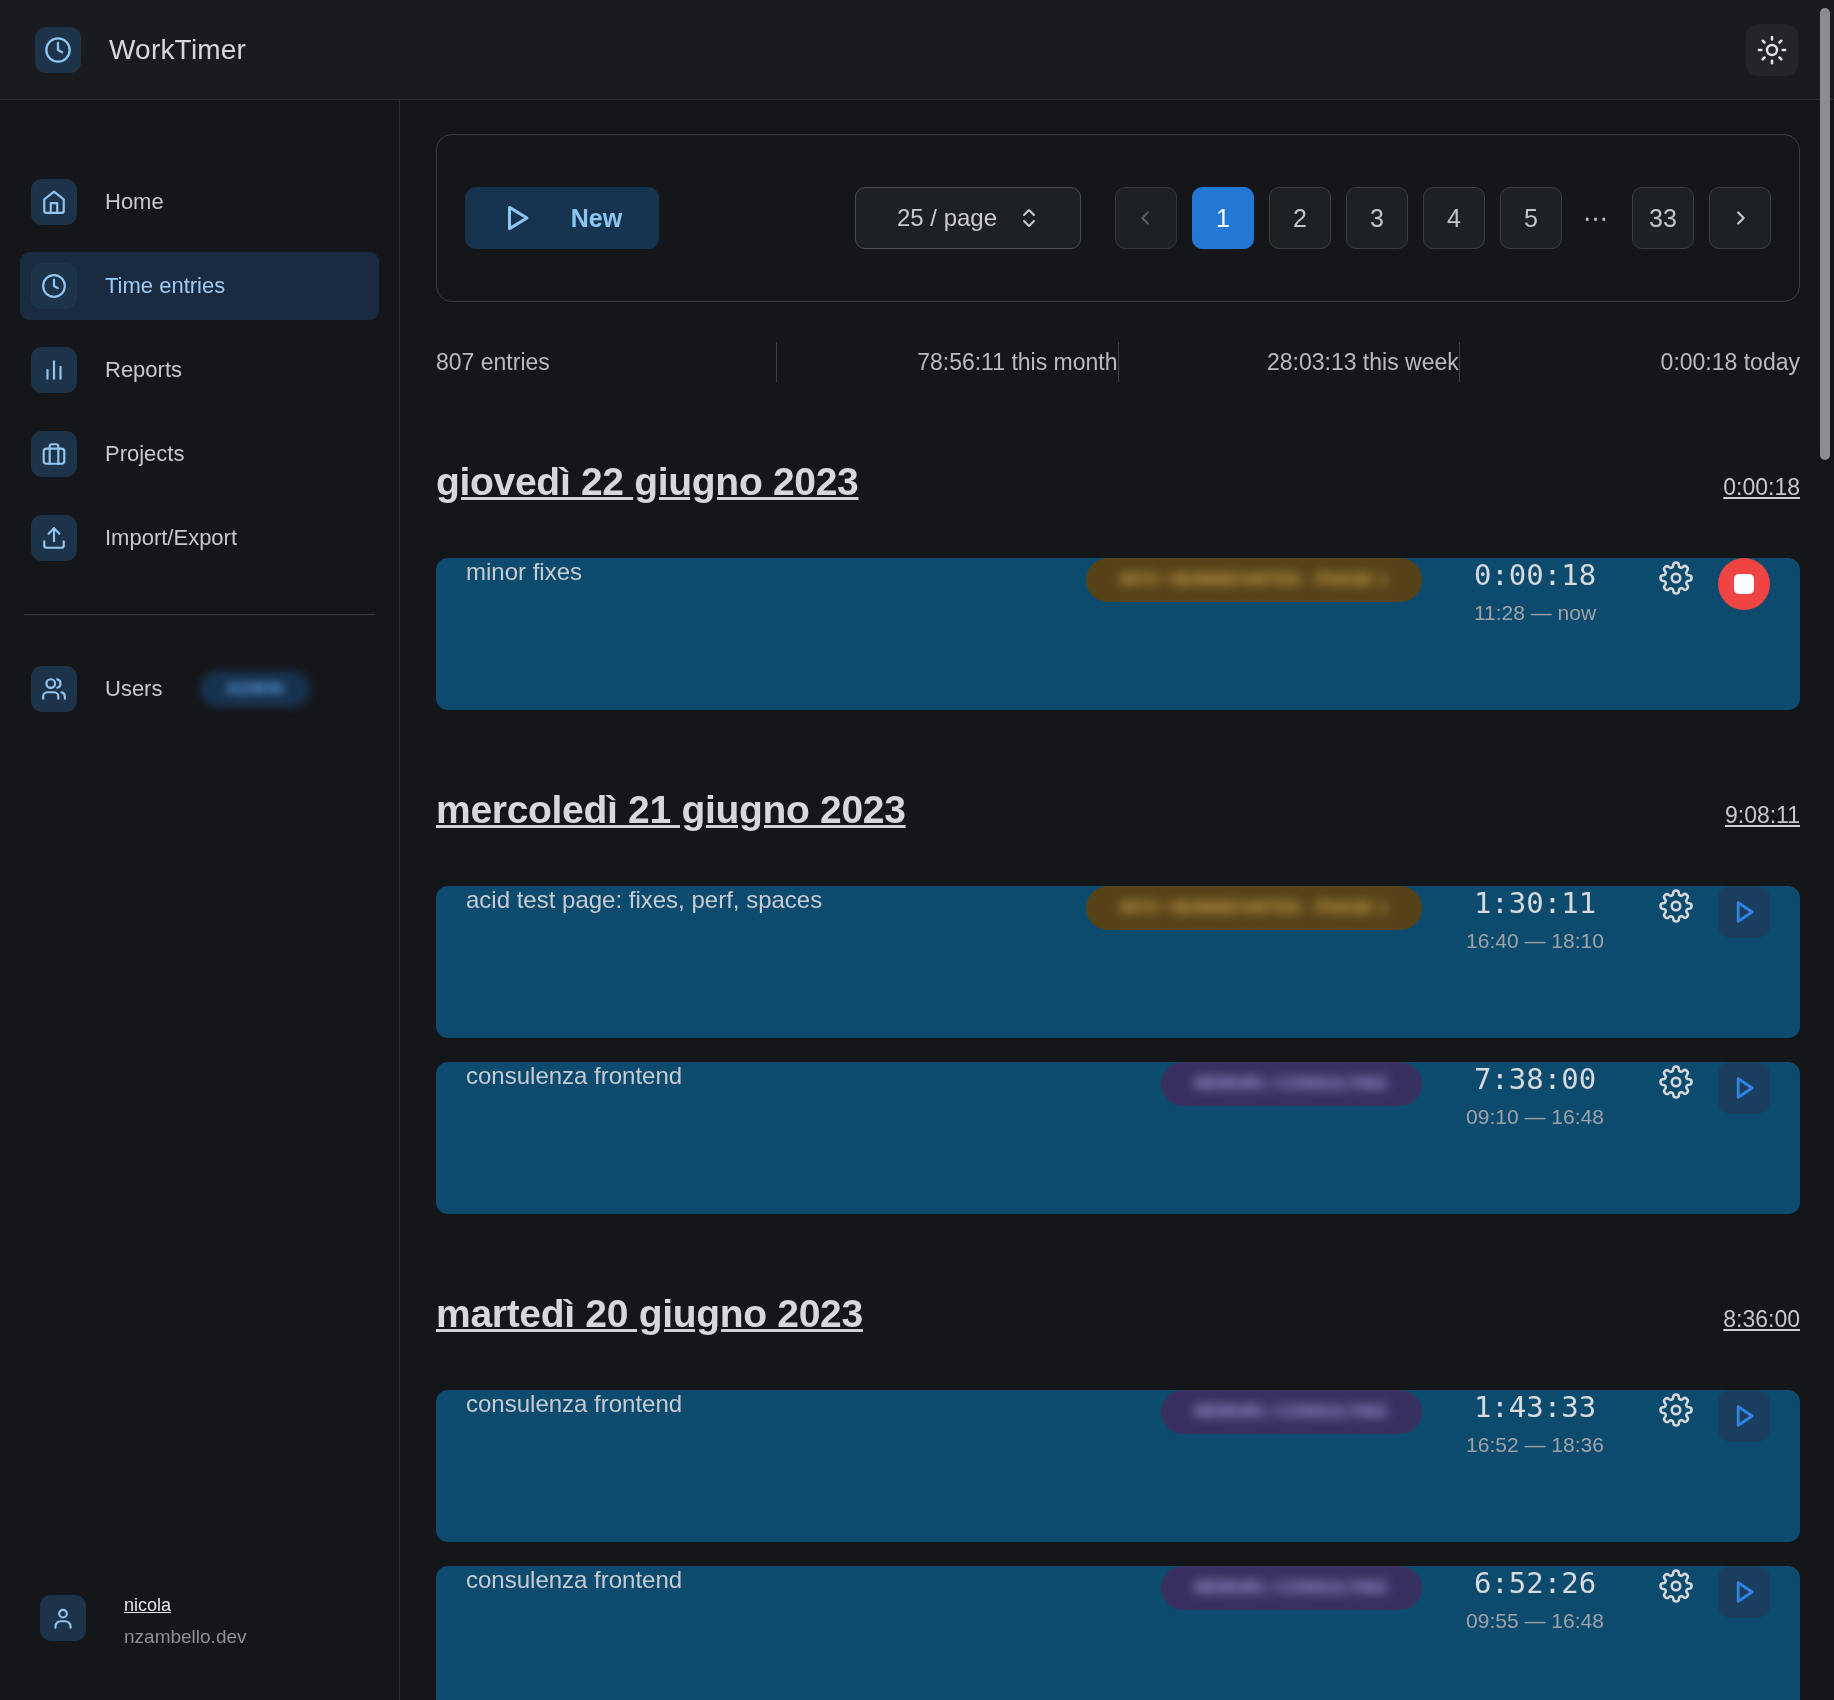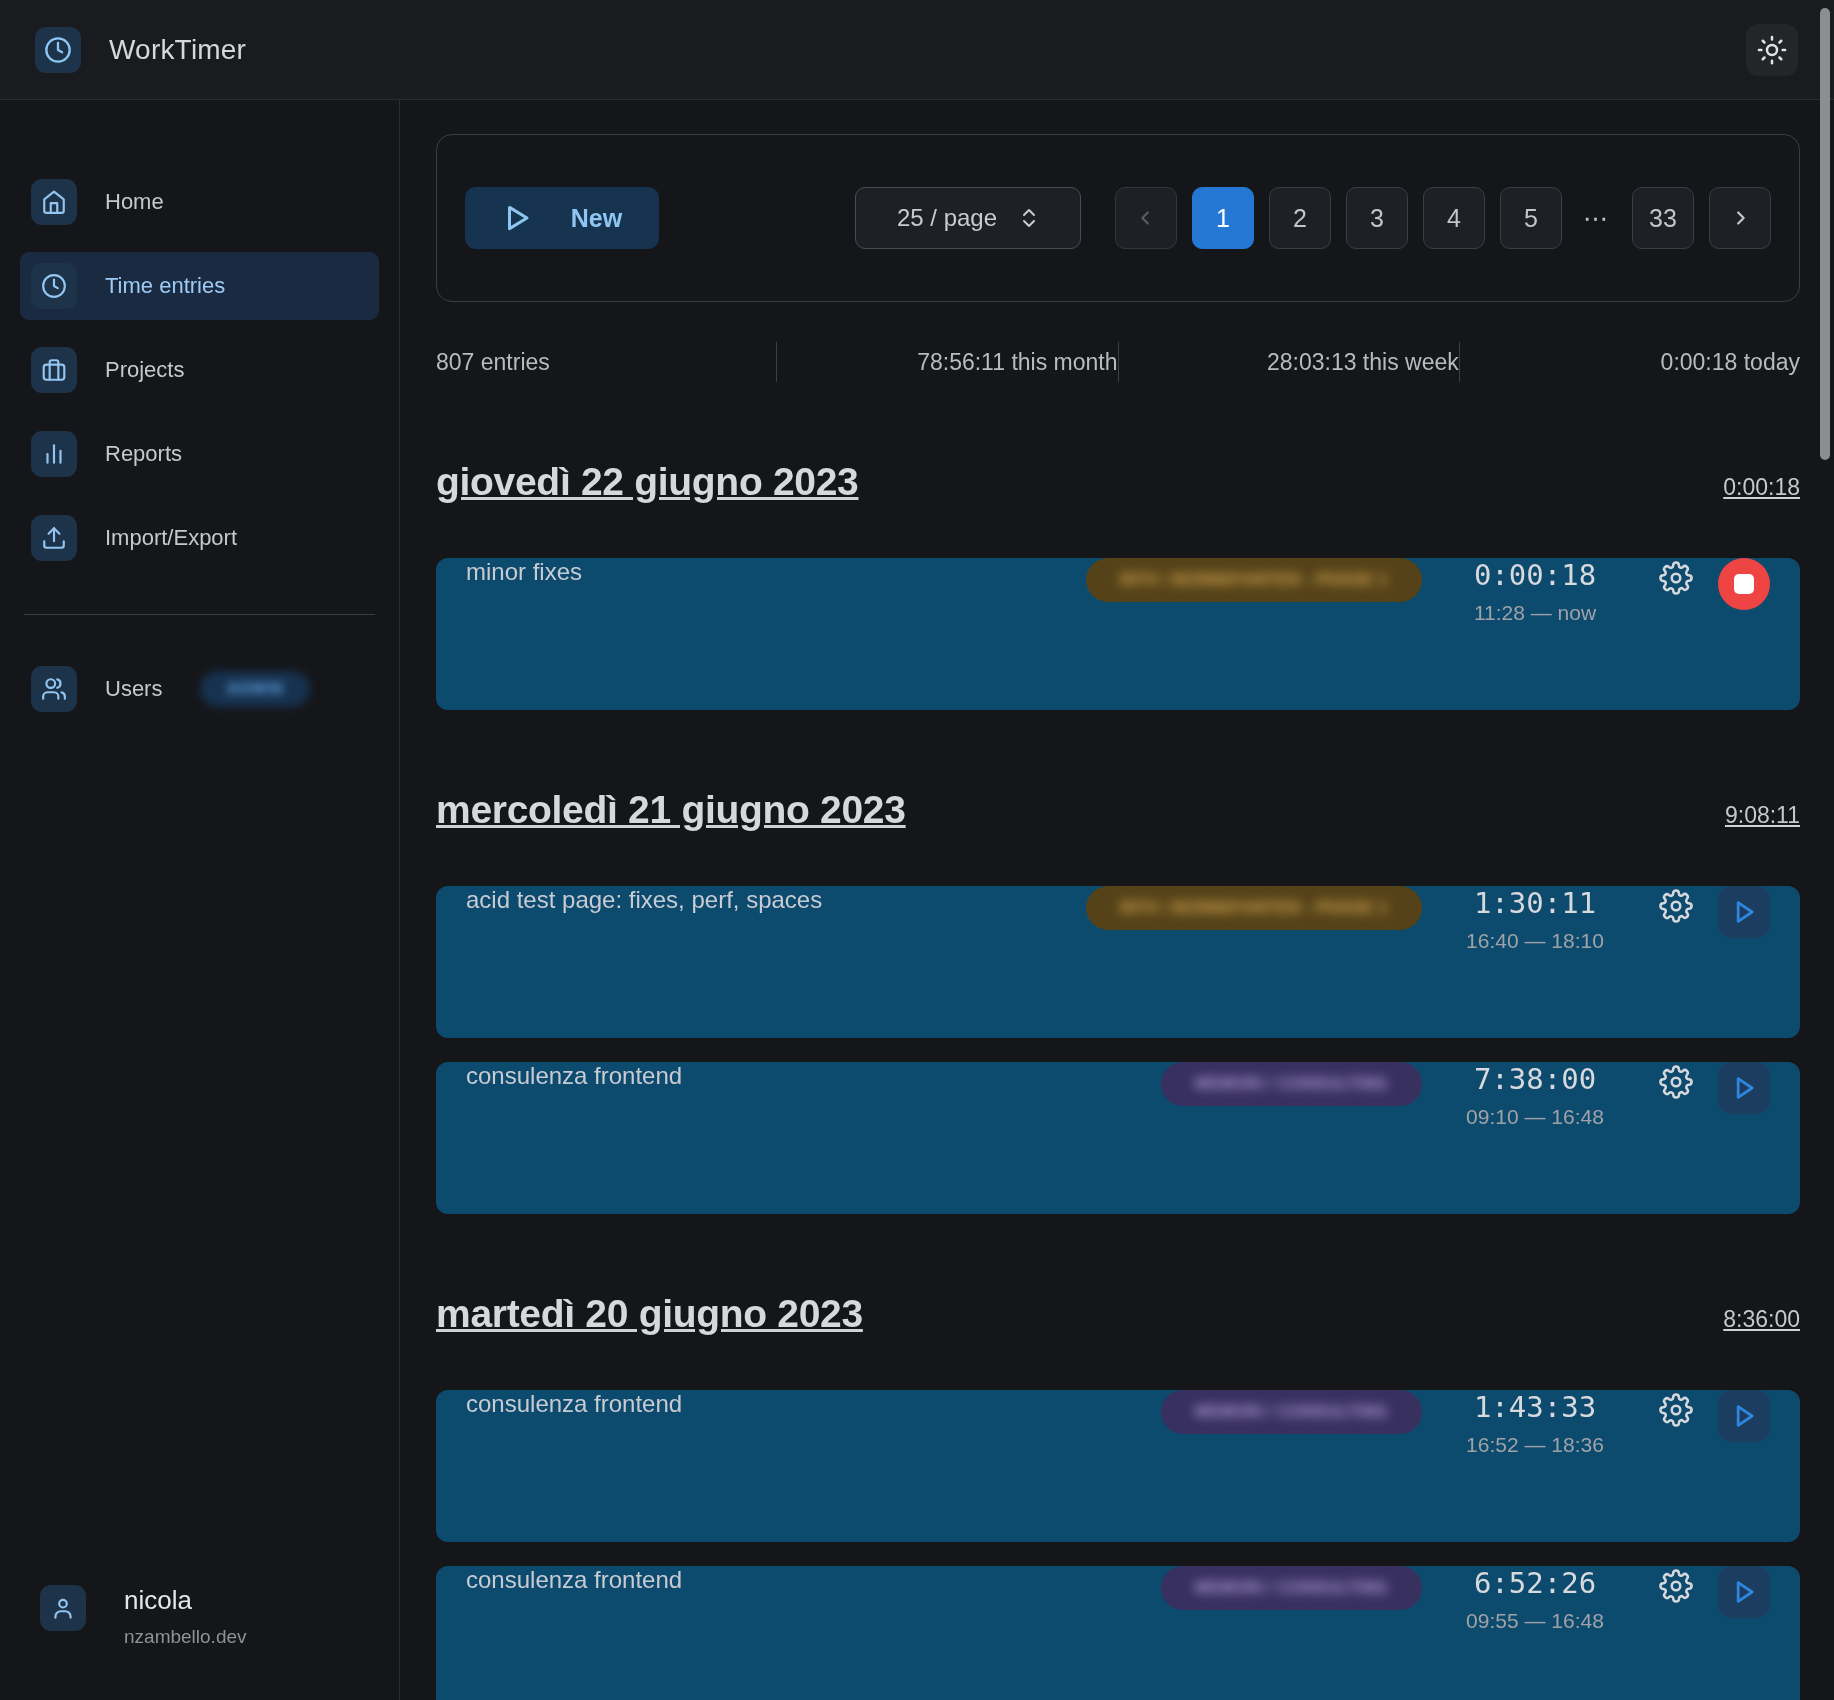--- a/index.html
+++ b/index.html
@@ -92,21 +92,21 @@
     color: #5e9fe0;
     filter: blur(4.5px);
   }
   .user-footer {
     position: absolute;
     left: 40px; bottom: 52px;
     display: flex; align-items: flex-start;
   }
   .user-footer .icon-tile { width: 46px; height: 46px; }
   .user-meta { margin-left: 38px; }
-  .user-name { font-size: 26px; color: #e6e7ea; }
+  .user-name { font-size: 18px; color: #e6e7ea; text-decoration: underline; }
   .user-domain { font-size: 19px; color: #8f9197; margin-top: 10px; }
 
   
   .main { flex: 1; padding: 34px 34px 0 36px; }
 
   .toolbar {
     border: 1px solid #3a3d43;
     border-radius: 16px;
     padding: 52px 28px;
     display: flex;
@@ -306,36 +306,36 @@
             <circle cx="12" cy="12" r="10"></circle>
             <polyline points="12 6 12 12 15.5 14"></polyline>
           </svg>
       </div>
       <div class="nav-label">Time entries</div>
     </div>
 
     <div class="nav-item">
       <div class="icon-tile">
         <svg width="26" height="26" viewBox="0 0 24 24" fill="none" stroke="#93c5f0" stroke-width="2" stroke-linecap="round" stroke-linejoin="round">
-            <rect x="2.5" y="7" width="19" height="14" rx="2.5"></rect>
-            <path d="M16 21V5a2 2 0 0 0-2-2h-4a2 2 0 0 0-2 2v16"></path>
-          </svg>
-      </div>
-      <div class="nav-label">Projects</div>
-    </div>
-
-    <div class="nav-item">
-      <div class="icon-tile">
-        <svg width="26" height="26" viewBox="0 0 24 24" fill="none" stroke="#93c5f0" stroke-width="2" stroke-linecap="round" stroke-linejoin="round">
             <line x1="6" y1="20" x2="6" y2="12"></line>
             <line x1="12" y1="20" x2="12" y2="4"></line>
             <line x1="18" y1="20" x2="18" y2="9"></line>
           </svg>
       </div>
       <div class="nav-label">Reports</div>
+    </div>
+
+    <div class="nav-item">
+      <div class="icon-tile">
+        <svg width="26" height="26" viewBox="0 0 24 24" fill="none" stroke="#93c5f0" stroke-width="2" stroke-linecap="round" stroke-linejoin="round">
+            <rect x="2.5" y="7" width="19" height="14" rx="2.5"></rect>
+            <path d="M16 21V5a2 2 0 0 0-2-2h-4a2 2 0 0 0-2 2v16"></path>
+          </svg>
+      </div>
+      <div class="nav-label">Projects</div>
     </div>
 
     <div class="nav-item">
       <div class="icon-tile">
         <svg width="26" height="26" viewBox="0 0 24 24" fill="none" stroke="#93c5f0" stroke-width="2" stroke-linecap="round" stroke-linejoin="round">
             <path d="M21 15v4a2 2 0 0 1-2 2H5a2 2 0 0 1-2-2v-4"></path>
             <polyline points="17 8 12 3 7 8"></polyline>
             <line x1="12" y1="3" x2="12" y2="15"></line>
           </svg>
       </div>

